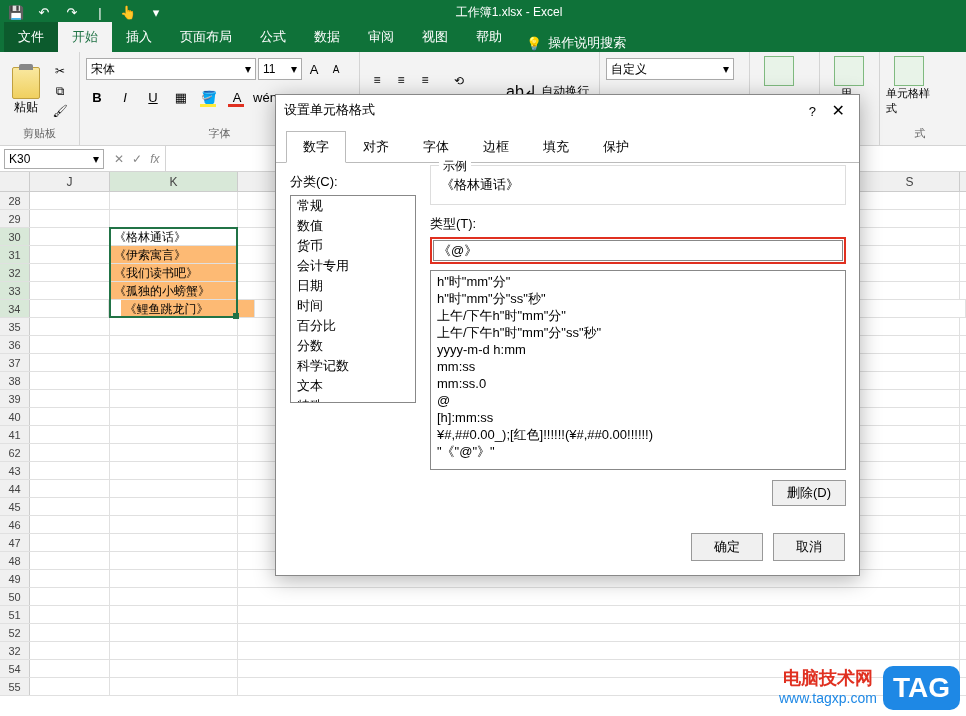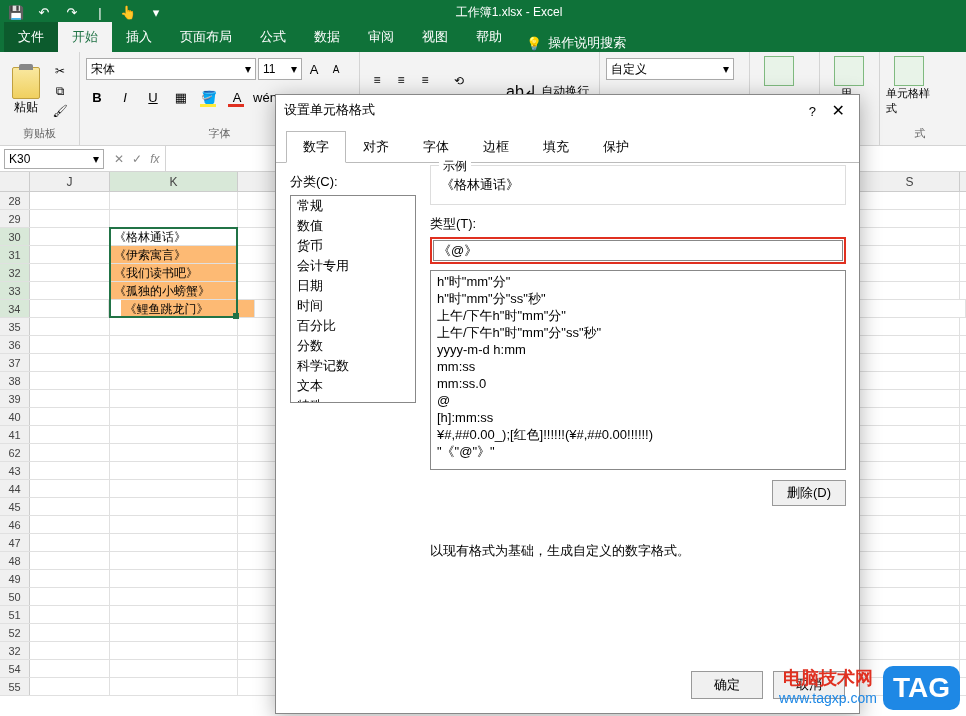--- a/index.html
+++ b/index.html
@@ -54,21 +54,21 @@
 .rows { }
 .row { display:flex; height:18px; border-bottom:1px solid #e0e0e0;}
 .rh { width:30px; background:#f0f0f0; border-right:1px solid #ccc; text-align:center; font-size:11px; color:#444; line-height:18px;}
 .cell { border-right:1px solid #e0e0e0; font-size:12px; padding:0 4px; line-height:18px; white-space:nowrap; overflow:hidden;}
 .cell.sel { background:#fdba74;}
 
 .sel-border { position:absolute; border:2px solid #217346; pointer-events:none;}
 .sel-handle { position:absolute; width:6px; height:6px; background:#217346; bottom:-3px; right:-3px;}
 
 
-.dialog { position:absolute; left:275px; top:94px; width:585px; height:620px; background:#fff; border:1px solid #888; box-shadow:0 4px 20px rgba(0,0,0,0.3); z-index:50;}
+.dialog { position:absolute; left:275px; top:94px; width:585px; height:482px; background:#fff; border:1px solid #888; box-shadow:0 4px 20px rgba(0,0,0,0.3); z-index:50;}
 .dlg-title { height:30px; display:flex; align-items:center; justify-content:space-between; padding:0 8px; font-size:13px;}
 .dlg-close { font-size:16px; padding:2px 6px; cursor:pointer;}
 .dlg-help { font-size:13px; padding:2px 6px;}
 .dlg-tabs { display:flex; padding: 6px 10px 0; gap:0;}
 .dlg-tab { padding:6px 16px; font-size:13px; border:1px solid transparent; border-bottom:none; cursor:pointer;}
 .dlg-tab.active { border-color:#bbb; background:#fff; border-bottom:1px solid #fff; position:relative; z-index:2;}
 .dlg-tab-row-border { border-bottom:1px solid #bbb; margin-top:-1px;}
 .dlg-body { padding: 10px 14px; font-size:13px;}
 .cat-label { margin-bottom:4px;}
 .cat-list { width:126px; height:208px; border:1px solid #888; overflow:auto; font-size:13px;}
@@ -505,21 +505,20 @@
           <div class="fmt-item">上午/下午h"时"mm"分"ss"秒"</div>
           <div class="fmt-item">yyyy-m-d h:mm</div>
           <div class="fmt-item">mm:ss</div>
           <div class="fmt-item">mm:ss.0</div>
           <div class="fmt-item">@</div>
           <div class="fmt-item">[h]:mm:ss</div>
           <div class="fmt-item">¥#,##0.00_);[红色]!!!!!!(¥#,##0.00!!!!!!)</div>
           <div class="fmt-item">"《"@"》"</div>
         </div>
       <button class="delete-btn">删除(D)</button>
-      <div class="dlg-note">以现有格式为基础，生成自定义的数字格式。</div>
     </div>
   </div>
   <div class="dlg-buttons">
     <button class="dlg-btn">确定</button>
     <button class="dlg-btn">取消</button>
   </div>
 </div>
 
 <div class="watermark">
   <div class="wm-text">

